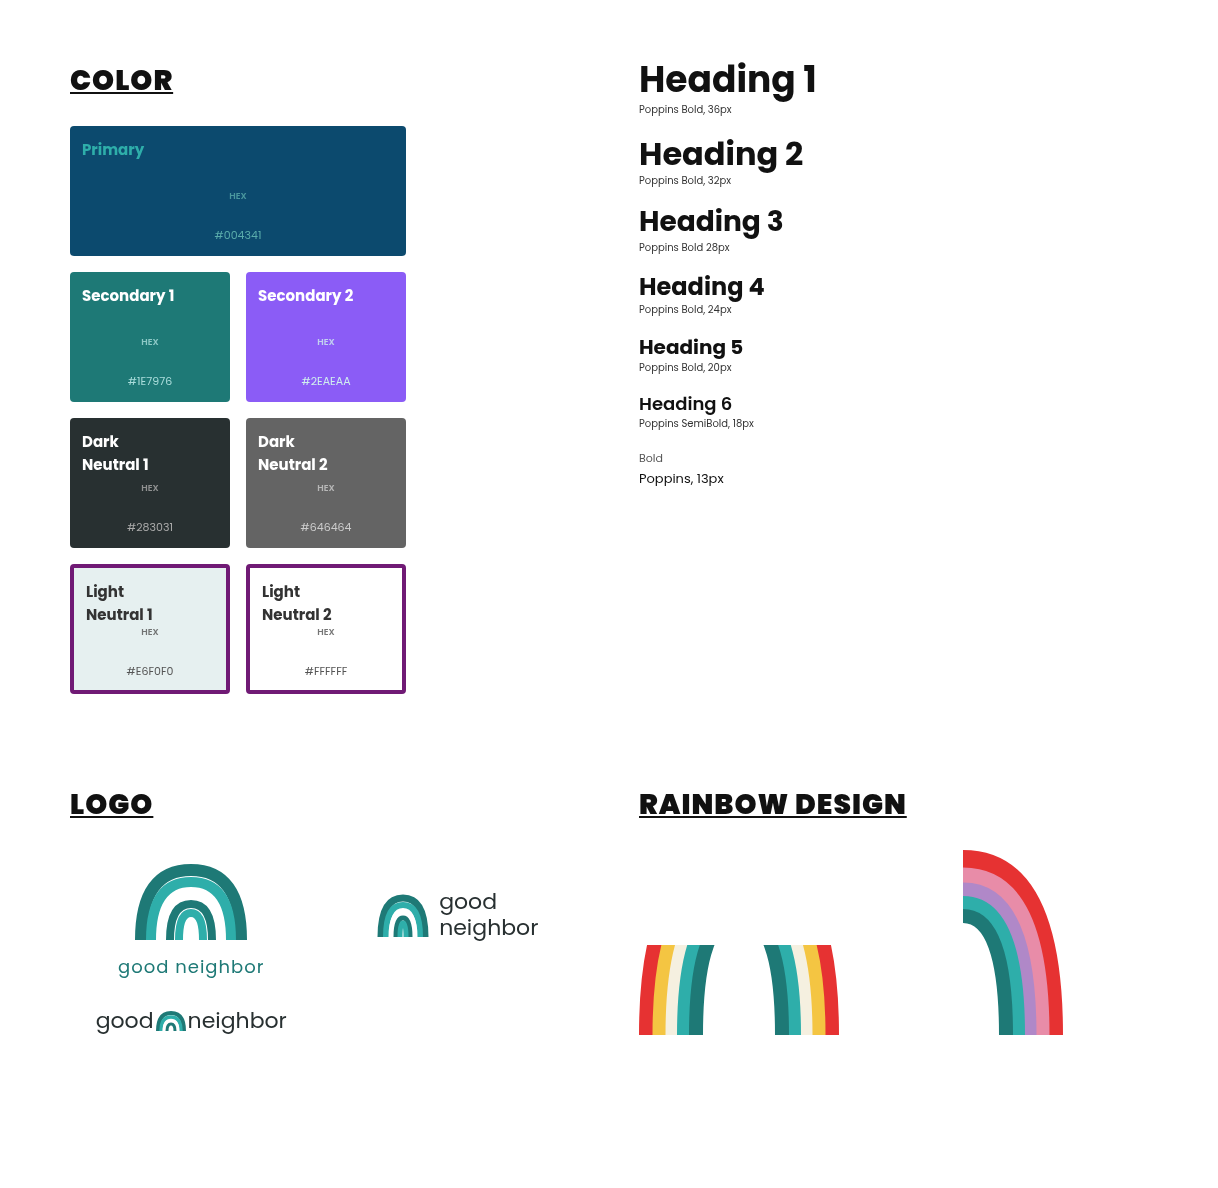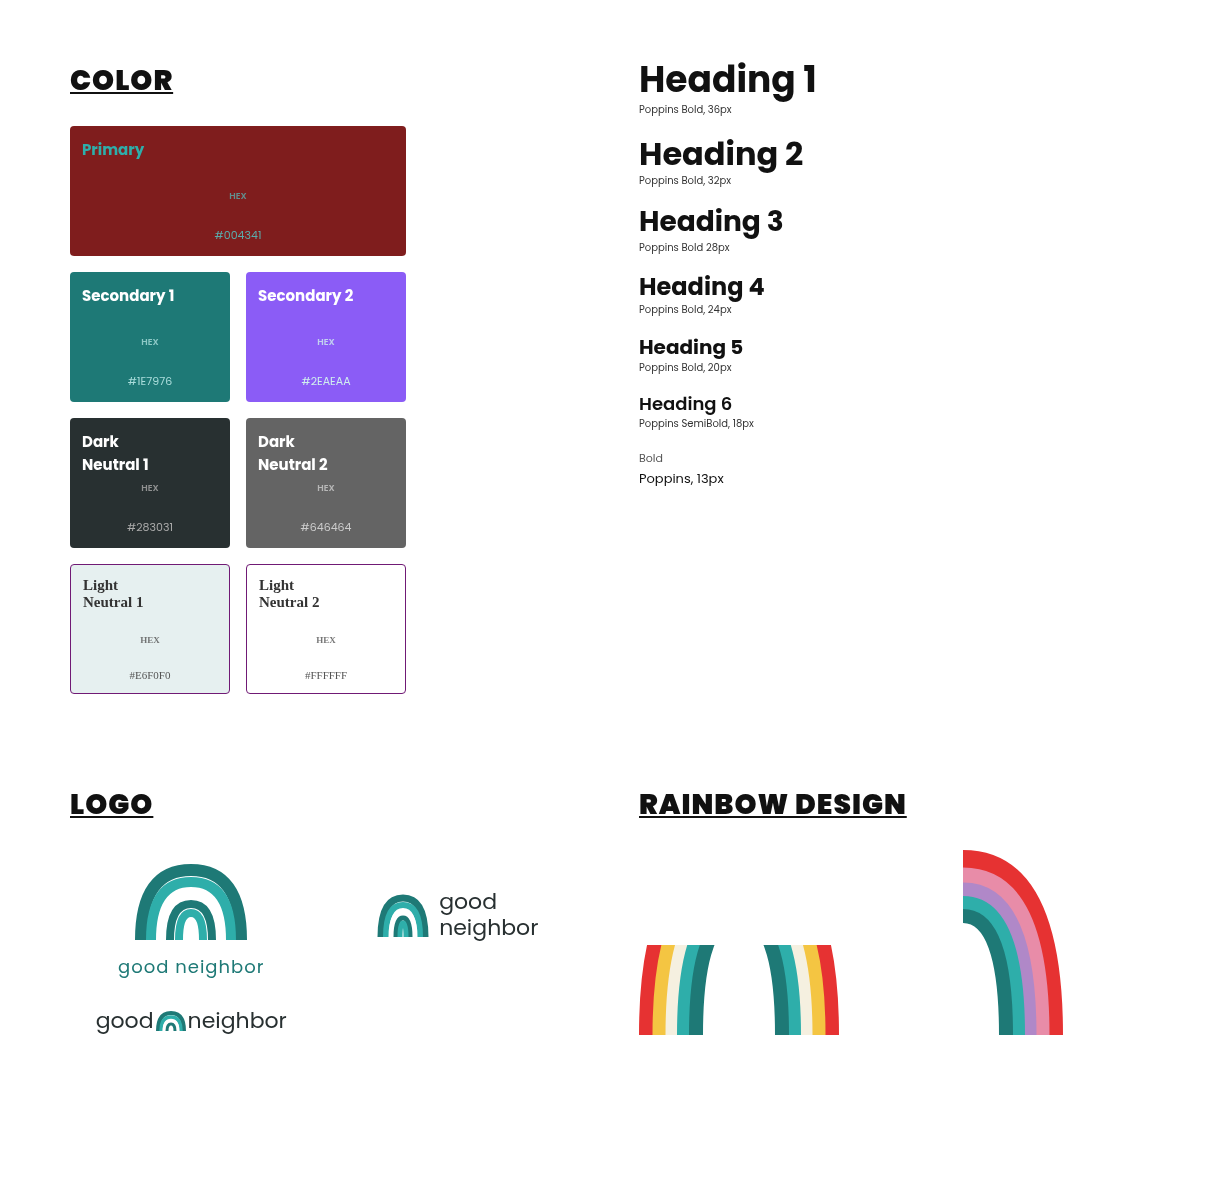--- a/index.html
+++ b/index.html
@@ -73,22 +73,21 @@
     }
 
     .swatch-hex .hex-tag {
       font-size: 9px;
       font-weight: 600;
       opacity: 0.8;
     }
 
     
     .swatch-light {
-      border: 1px solid #701a75;
-      font-family: Liberation Serif, serif;
+      border: 4px solid #701a75;
     }
 
     
     .typography-section {
       padding: 20px 30px 40px 30px;
     }
 
     .type-item {
       margin-bottom: 18px;
     }
@@ -206,21 +205,21 @@
 </head>
 <body>
 
 <div class="main-grid">
 
   <div class="color-section">
     <div class="section-title">COLOR</div>
     <div class="color-grid">
 
       <div class="color-row">
-        <div class="color-swatch wide" style="background-color:#7f1d1d;">
+        <div class="color-swatch wide" style="background-color:#0c4a6e;">
           <div class="swatch-label" style="color:#2EAEAA;">Primary</div>
           <div class="swatch-hex" style="color:#5aacab;">
             <span class="hex-tag">HEX</span>
             <span>#004341</span>
           </div>
         </div>
       </div>
 
       <div class="color-row">
         <div class="color-swatch" style="background-color:#1E7976;">

